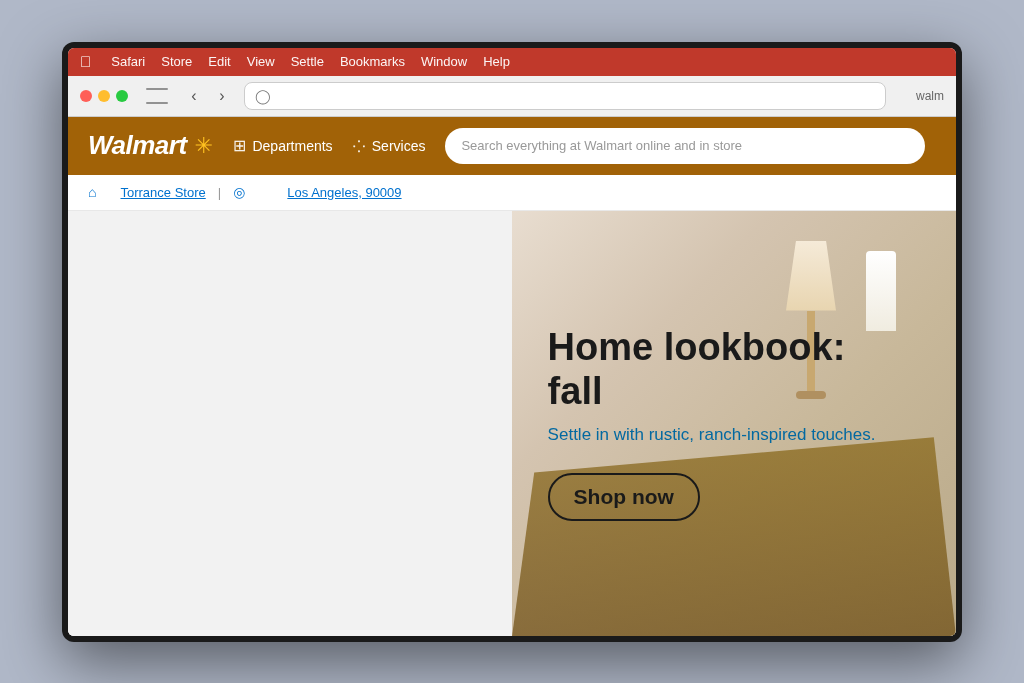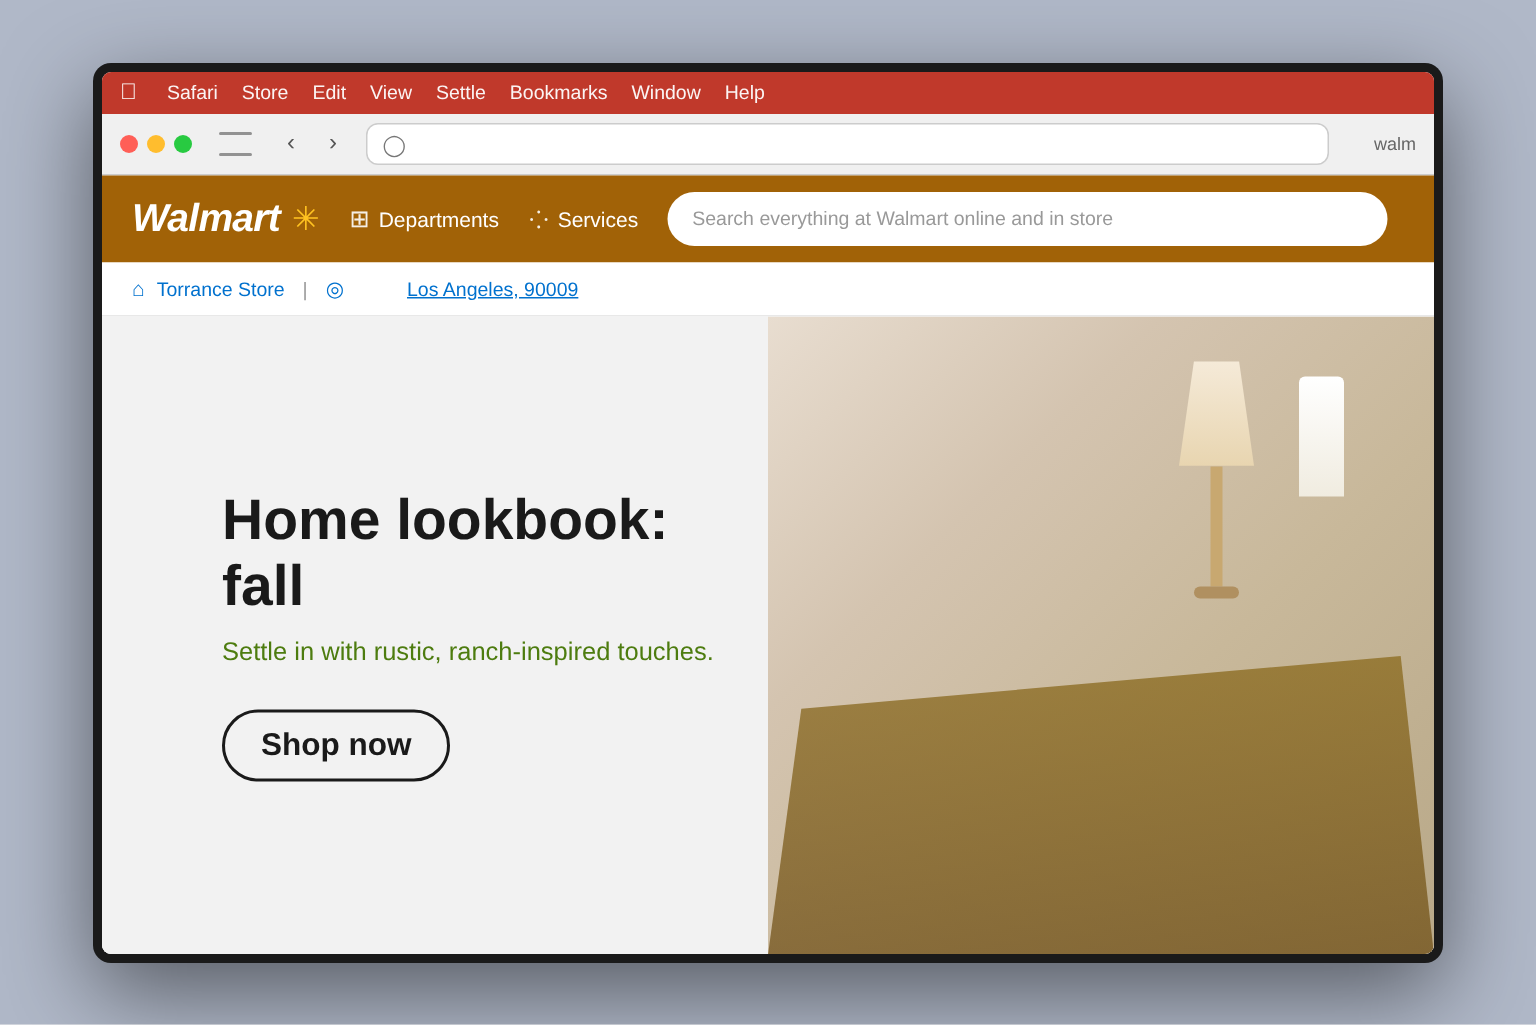--- a/index.html
+++ b/index.html
@@ -237,20 +237,21 @@
     }
 
     
     .hero-area {
       background: #f2f2f2;
       flex: 1;
       display: flex;
       position: relative;
       overflow: hidden;
       height: calc(100% - 162px);
+      justify-content: flex-end;
     }
 
     .hero-content {
       padding: 60px 80px;
       display: flex;
       flex-direction: column;
       justify-content: center;
       z-index: 2;
       width: 55%;
     }
@@ -258,21 +259,21 @@
     .hero-title {
       font-size: 38px;
       font-weight: 800;
       color: #1a1a1a;
       line-height: 1.15;
       margin-bottom: 12px;
     }
 
     .hero-subtitle {
       font-size: 17px;
-      color: #4d7c0f;
+      color: #0369a1;
       margin-bottom: 28px;
       font-weight: 400;
     }
 
     .shop-now-btn {
       display: inline-block;
       border: 2px solid #1a1a1a;
       border-radius: 24px;
       padding: 10px 24px;
       font-size: 21px;
@@ -409,21 +410,21 @@
         <span class="nav-link-icon">⁘</span>
         <span>Services</span>
       </div>
       <div class="search-bar">
         <span class="search-placeholder">Search everything at Walmart online and in store</span>
       </div>
     </div>
 
     <div class="location-bar">
       <span class="location-icon">⌂</span>
-      <span style="cursor:pointer;">Torrance Store</span>
+      <span style="text-decoration:underline;cursor:pointer;margin-left:16px;">Torrance Store</span>
       <span class="location-separator">|</span>
       <span class="location-icon">◎</span>
       <span style="text-decoration:underline;cursor:pointer;margin-left:34px;">Los Angeles, 90009</span>
     </div>
 
     <div class="hero-area">
       <div class="blurred-left"></div>
 
       <div class="hero-content">
         <h1 class="hero-title">Home lookbook: fall</h1>

